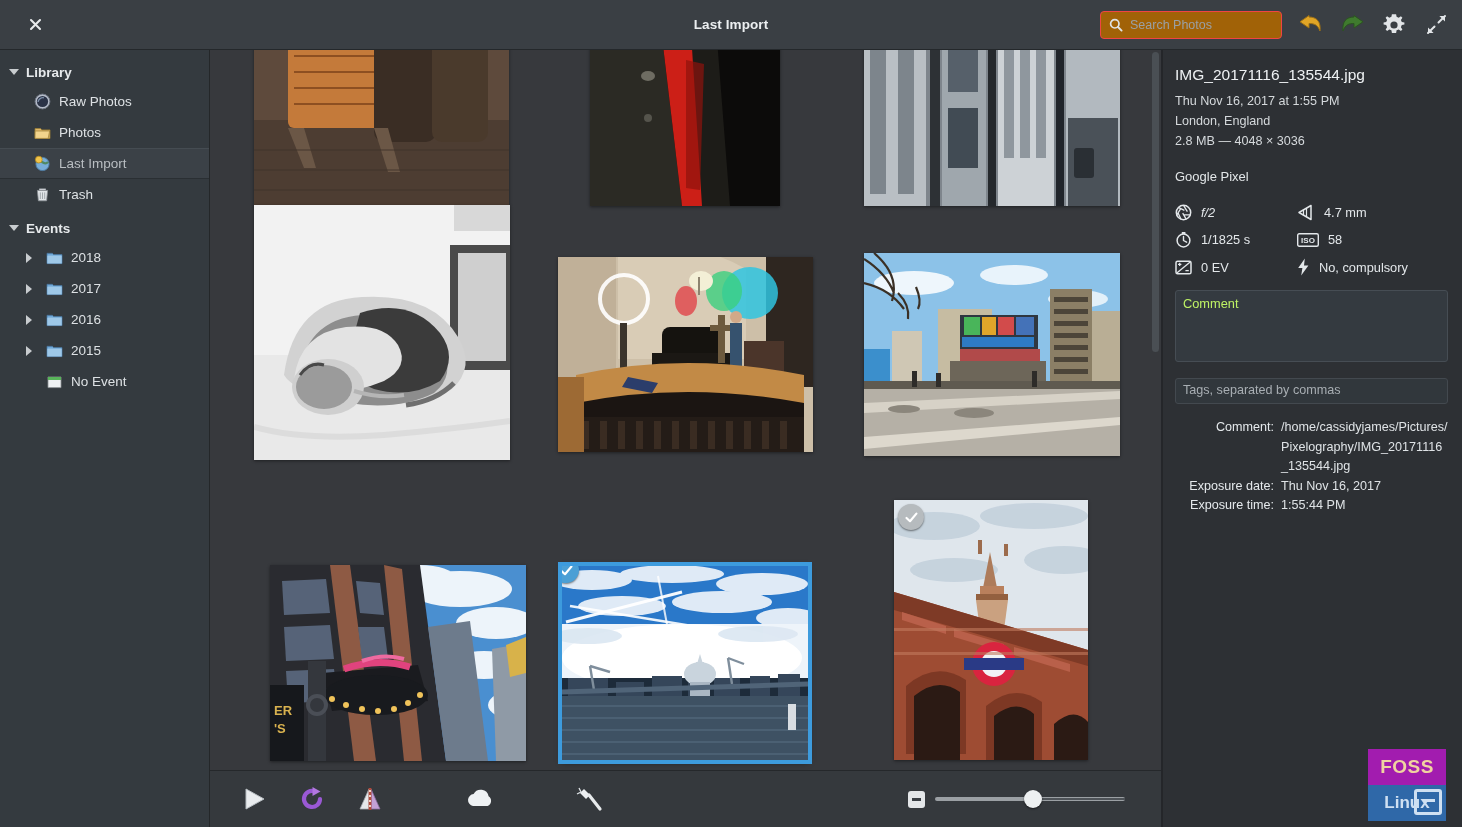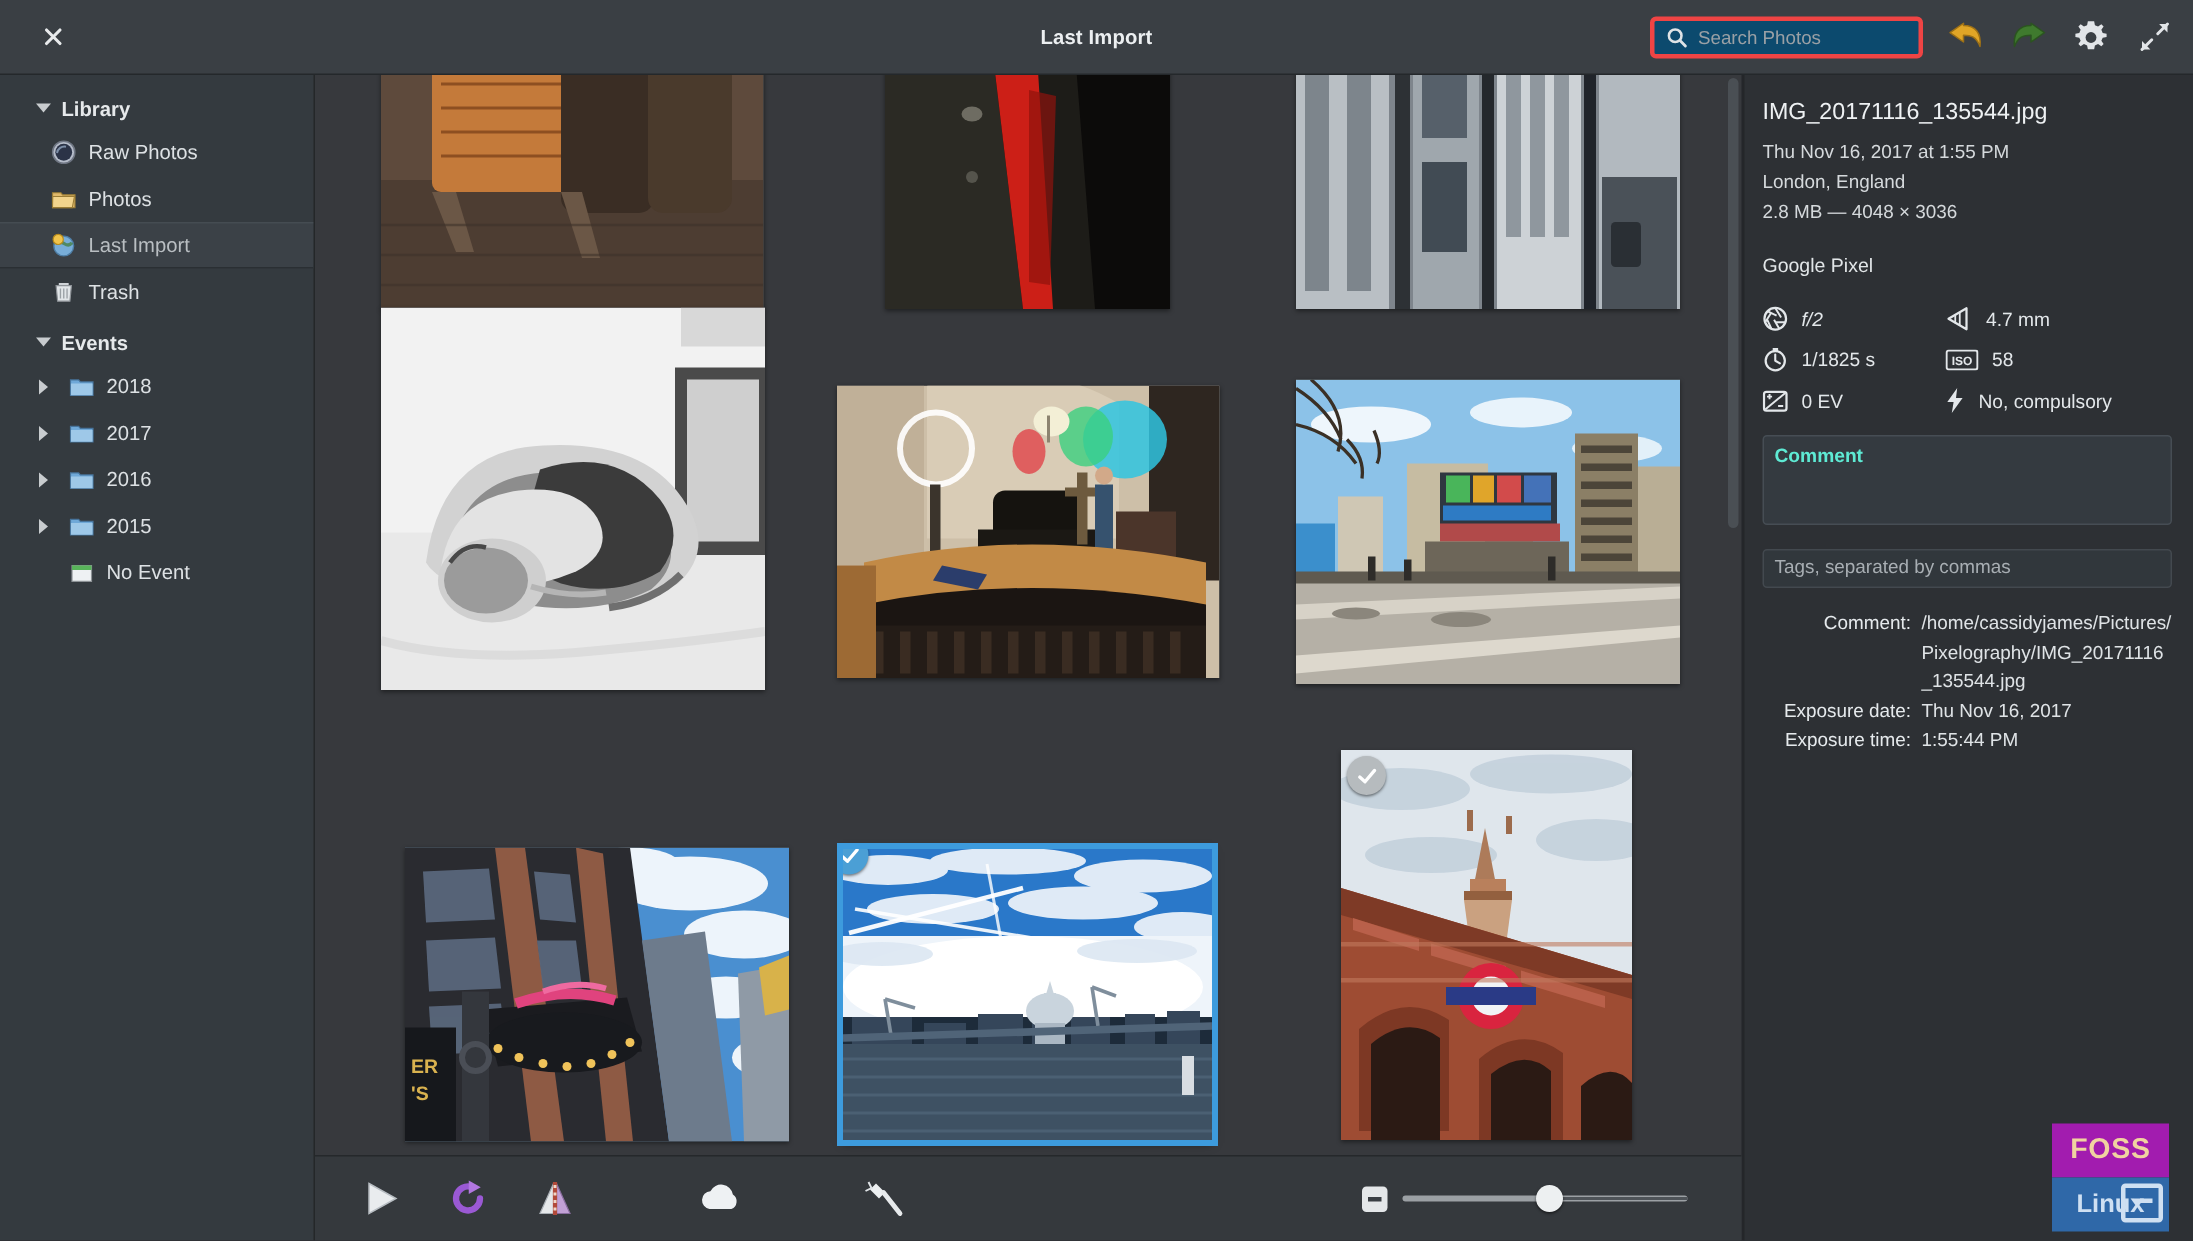--- a/index.html
+++ b/index.html
@@ -46,22 +46,22 @@
     letter-spacing: .1px;
   }
   .header-right {
     margin-left: auto;
     display: flex; align-items: center;
     gap: 14px;
     z-index: 3;
   }
   .search-box {
     width: 182px; height: 28px;
-    background: #0c4a6e;
-    border: 3px solid #ef4444;
+    background: #a16207;
+    border: 1px solid #ef4444;
     border-radius: 4px;
     display: flex; align-items: center;
     padding: 0 8px;
     gap: 7px;
   }
   .search-box .s-icon { flex: 0 0 auto; display:flex; }
   .search-box input {
     background: transparent; border: none; outline: none;
     color: #cfd3d6; font-size: 12.5px;
     font-family: "Liberation Sans", sans-serif;
@@ -85,21 +85,21 @@
     width: 210px; min-width: 210px;
     background: #343a3f;
     border-right: 1px solid #242729;
     padding-top: 8px;
     overflow: hidden;
     position: relative;
   }
   .sb-group {
     display: flex; align-items: center;
     height: 28px;
-    padding-left: 24px;
+    padding-left: 9px;
     gap: 7px;
     cursor: pointer;
   }
   .sb-group .label {
     font-size: 13.5px; font-weight: bold; color: #e6e9eb;
   }
   .tri-down {
     width: 0; height: 0;
     border-left: 5px solid transparent;
     border-right: 5px solid transparent;
@@ -264,29 +264,28 @@
     margin-bottom: 14px;
   }
   .exif-cell {
     display: flex; align-items: center; gap: 9px;
     font-size: 12.8px; color: #e3e7ea;
   }
   .exif-cell .v { white-space: nowrap; }
   .exif-cell .v.italic { font-style: italic; }
 
   .comment-box {
-    height: 60px;
+    height: 72px;
     background: #343a40;
     border: 1px solid #464d54;
     border-radius: 3px;
     padding: 5px 7px;
     font-size: 12.8px;
-    color: #5eead4;
+    color: #bef264;
     margin-bottom: 16px;
-    font-weight: bold;
   }
   .tags-box {
     height: 26px;
     background: #31373c;
     border: 1px solid #43494f;
     border-radius: 3px;
     padding: 4px 7px;
     font-size: 12.6px;
     color: #a8aeb3;
     margin-bottom: 14px;

